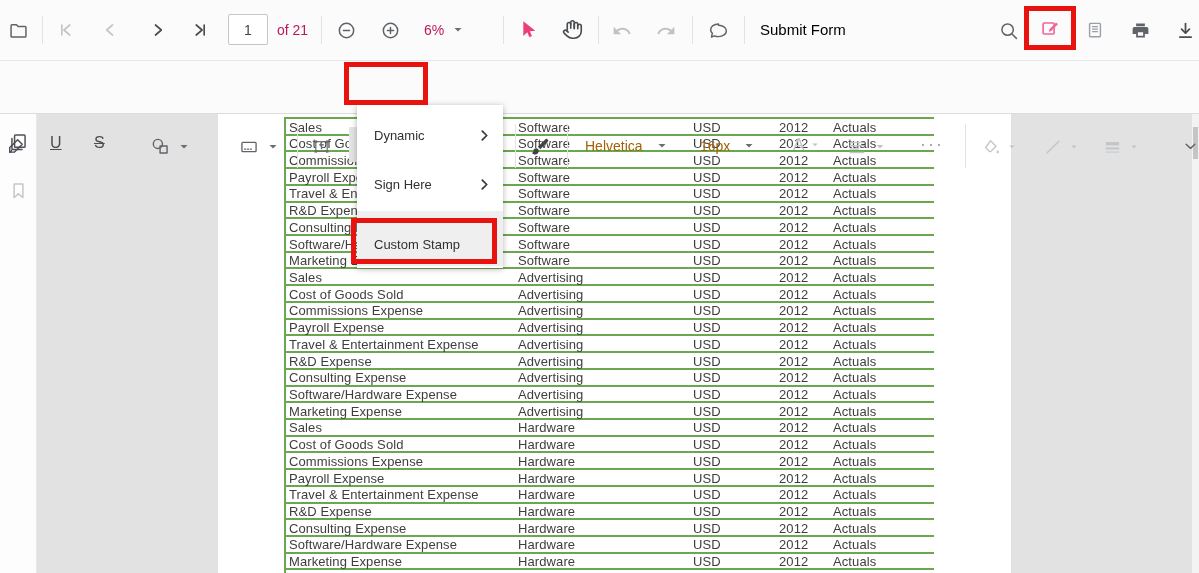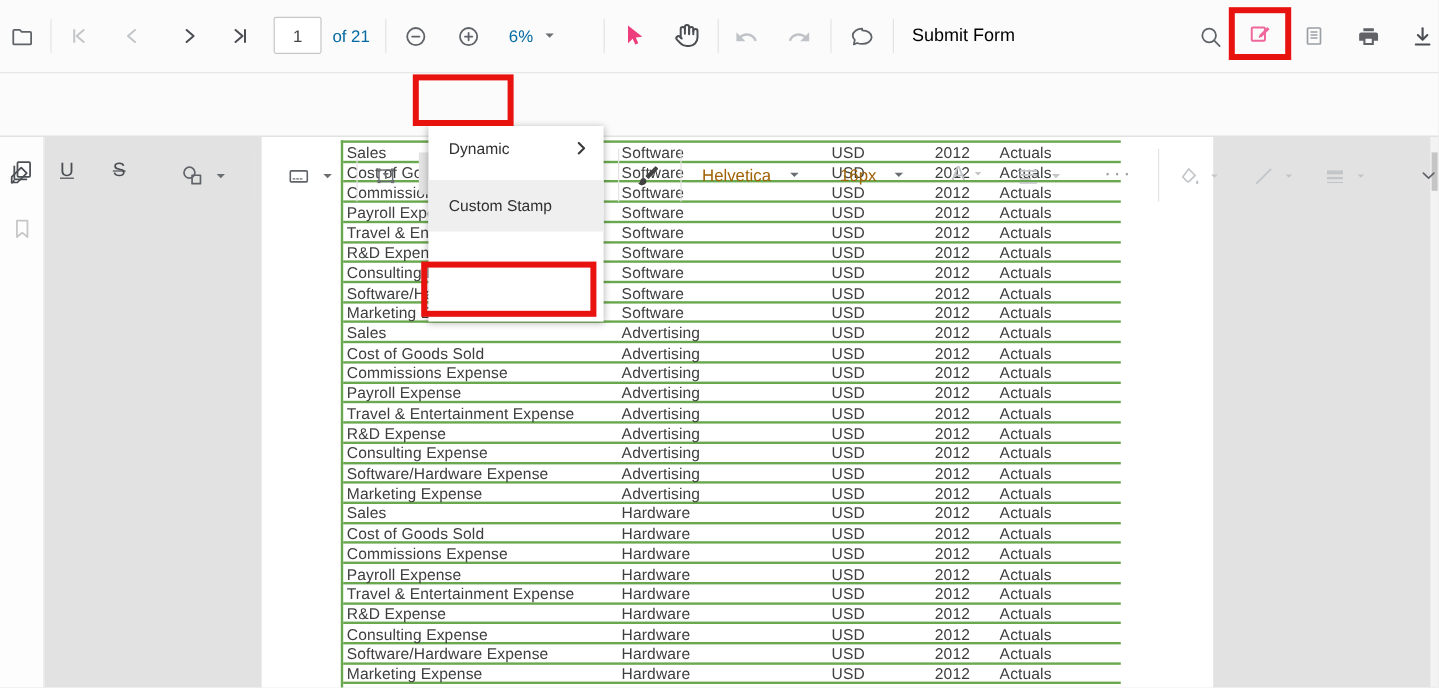--- a/index.html
+++ b/index.html
@@ -18,37 +18,37 @@
   .tb2 .vd{top:63px;height:44px}
   .ic{stroke:#5f6368;fill:none;stroke-width:1.7;stroke-linecap:round;stroke-linejoin:round}
   .dark{stroke:#4a4d52}
   .dim{stroke:#c3c6c9}
   .caret{width:10px;height:10px}
   .caret path{fill:#6a6d71;stroke:none}
   .caret.light path{fill:#c3c6c9}
   .glyphbtn{font-size:16px;color:#4a4d52;font-weight:500}
   .pageinput{position:absolute;left:228px;top:14px;width:38px;height:29px;border:1px solid #c6c6c6;border-radius:2px;
     text-align:center;font-size:14px;color:#444;font-family:"Liberation Sans",sans-serif;background:#fff;padding:0}
-  .lbl-gray{font-size:14px;color:#0369a1}
+  .lbl-gray{font-size:14px;color:#be185d}
   .lbl-light{font-size:15px;color:#000000}
   .dd-lbl{font-size:14px;color:#a16207}
   .stamp-btn{position:absolute;left:349px;top:66px;width:74px;height:35px;background:#e4e4e4;
     display:flex;align-items:center;justify-content:center;gap:7px}
   
   .sidebar{position:absolute;left:0;top:114px;width:36px;bottom:0;background:#fdfdfd;border-right:1px solid #e9e9e9;z-index:10}
   .page{position:absolute;left:218px;top:114px;width:793px;height:480px;background:#fff;z-index:1}
   
   .dtable{position:absolute;left:66px;top:3px;width:648px;border-top:2px solid var(--green);border-left:2px solid var(--green)}
   .trow{position:relative;height:16.72px;border-bottom:2px solid var(--green);box-sizing:border-box}
   .tcell{position:absolute;top:0.5px;font-size:13px;color:#3e3e3e;white-space:nowrap;letter-spacing:0.1px}
   .c0{left:3px}.c1{left:232px}.c2{left:407px}.c3{left:493px}.c4{left:547px}
   
   .stamp-menu{position:absolute;left:357px;top:105px;width:146px;height:163px;background:#fff;
     box-shadow:0 1px 6px rgba(0,0,0,.3);z-index:30}
-  .menu-item{height:37px;display:flex;align-items:center;padding:0 13px 0 17px;font-size:13px;color:#303030;cursor:default}
+  .menu-item{height:37px;display:flex;align-items:center;padding:12px 13px 0 17px;font-size:13px;color:#303030;cursor:default}
   .menu-item .lbl{flex:1}
   .menu-item.custom{height:43px;margin-top:8px;background:#efefef}
   .subchev{stroke:#3a3a3a;fill:none;stroke-width:1.6;stroke-linecap:round;stroke-linejoin:round}
   
   .rb{position:absolute;border:5px solid var(--red);box-sizing:border-box;z-index:40;pointer-events:none}
   
   .sb-track{position:absolute;left:1192px;top:114px;width:7px;bottom:0;background:#f3f3f3;z-index:15}
   .sb-thumb{position:absolute;left:1px;top:13px;width:5px;height:32px;background:#c5c5c5}
 </style>
 </head>
@@ -531,20 +531,26 @@
     </div>
 </div>
 
 <div class="stamp-menu">
   <div class="menu-item">
     <span class="lbl">Dynamic</span>
     <svg class="subchev" width="11" height="11" viewBox="0 0 10 10">
         <path d="M3 1l4 4-4 4"></path>
       </svg>
   </div>
+  <div class="menu-item">
+    <span class="lbl">Sign Here</span>
+    <svg class="subchev" width="11" height="11" viewBox="0 0 10 10">
+        <path d="M3 1l4 4-4 4"></path>
+      </svg>
+  </div>
   <div class="menu-item custom">
     <span class="lbl">Custom Stamp</span>
   </div>
 </div>
 
 <div class="rb" style="left:1024px;top:6px;width:52px;height:44px"></div>
 <div class="rb" style="left:344px;top:62px;width:84px;height:43px"></div>
 <div class="rb" style="left:351px;top:218px;width:146px;height:46px"></div>
 
 <div class="sb-track">

